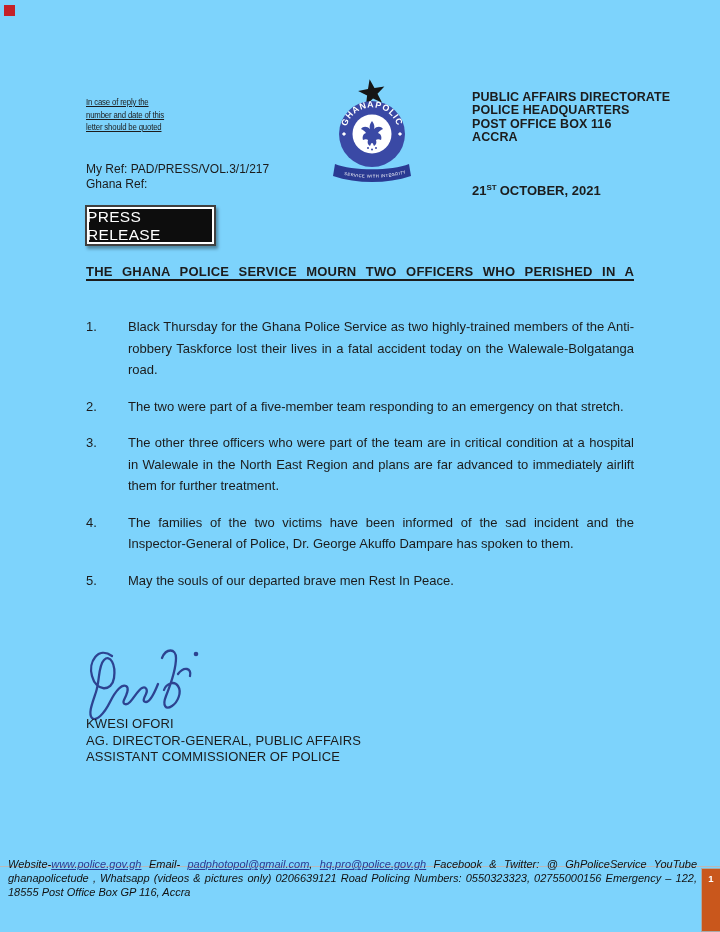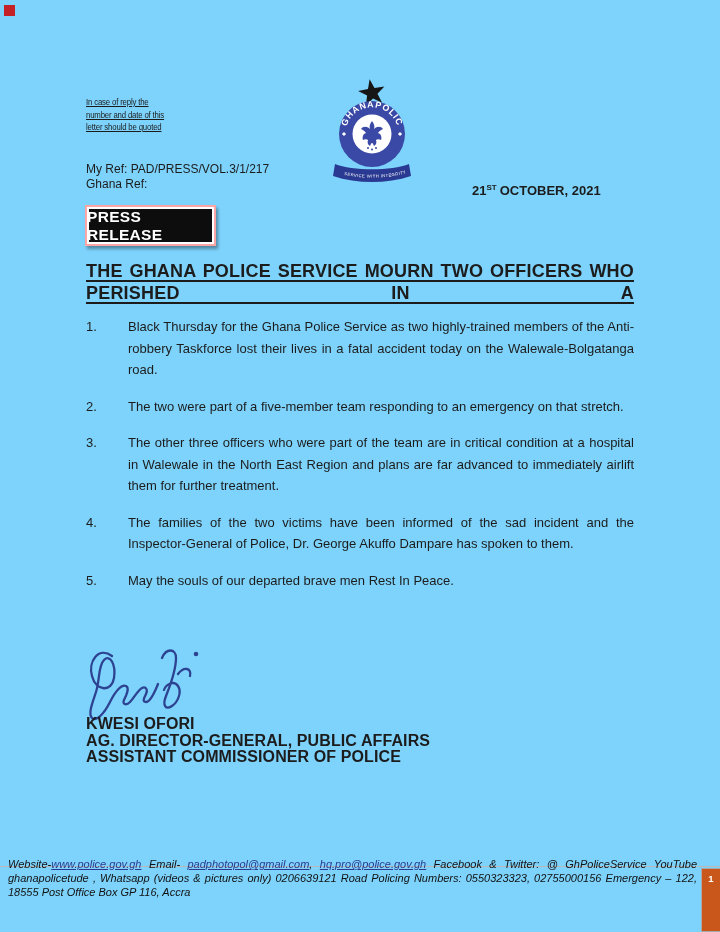--- a/index.html
+++ b/index.html
@@ -19,37 +19,37 @@
   
   .logo{position:absolute;left:322px;top:76px;width:100px;height:114px;}
   
   .address-block{position:absolute;left:472px;top:91px;font-weight:bold;font-size:12.5px;line-height:13.4px;letter-spacing:.1px;}
   .date-line{position:absolute;left:472px;top:183px;font-weight:bold;font-size:13px;}
   .date-line sup{font-size:8px;vertical-align:super;}
   .date-line .rest{margin-left:3px;}
   
   .press-box{
     position:absolute;left:85px;top:205px;width:127px;height:37px;
-    background:#0d0d0d;border:2px solid #fca5a5;box-shadow:2px 3px 3px rgba(0,0,0,.35), inset 0 0 0 2px #ffffff;
+    background:#0d0d0d;border:2px solid #404040;box-shadow:2px 3px 3px rgba(0,0,0,.35), inset 0 0 0 2px #ffffff;
     display:flex;align-items:center;justify-content:center;
-    color:#ffffff;font-weight:bold;font-size:15.5px;letter-spacing:.3px;
+    color:#ffffff;font-weight:normal;font-size:15.5px;letter-spacing:.3px;
   }
   
-  .doc-title{position:absolute;left:86px;top:261px;width:548px;font-weight:bold;font-size:18px;line-height:21.5px;letter-spacing:.2px;}
+  .doc-title{position:absolute;left:86px;top:261px;width:548px;font-weight:bold;font-size:13px;line-height:21.5px;letter-spacing:.2px;}
   .doc-title .l1{text-align:justify;text-align-last:justify;text-decoration:underline;text-decoration-thickness:1.5px;text-underline-offset:3px;}
   .doc-title .l2{text-decoration:underline;text-decoration-thickness:1.5px;text-underline-offset:3px;}
   
   .body-list{position:absolute;left:86px;top:316px;width:548px;font-size:13px;line-height:21.5px;}
   .item{display:flex;margin-bottom:15px;}
   .item .num{flex:none;width:42px;}
   .item .txt{flex:1;text-align:justify;margin:0;}
   
   .signature{position:absolute;left:82px;top:636px;width:150px;height:97px;}
   
-  .signoff{position:absolute;left:86px;top:716px;font-weight:bold;font-size:16px;line-height:16.5px;letter-spacing:.1px;}
+  .signoff{position:absolute;left:86px;top:716px;font-weight:normal;font-size:13px;line-height:16.5px;letter-spacing:.1px;}
   
   .footer-rule{position:absolute;left:0;top:866px;width:720px;border-top:1.5px solid #b9b9b9;}
   .footer-text{position:absolute;left:8px;top:846px;width:689px;font-size:11px;font-style:italic;line-height:14.2px;text-align:justify;color:#111;}
   .footer-text .link{color:#2b3a8f;text-decoration:underline;cursor:pointer;}
   .page-tab{
     position:absolute;right:0;top:868px;width:19px;height:64px;background:#c9571c;
     border:1px solid #a9a9a9;border-right:none;box-sizing:border-box;
     color:#ffffff;font-size:9.5px;font-weight:bold;text-align:center;padding-top:4px;
   }
 </style>
@@ -86,20 +86,26 @@
     <circle cx="54" cy="72" r="1" fill="#3a49a5"></circle>
     <rect x="20.5" y="56.5" width="3" height="3" fill="#ffffff" transform="rotate(45 22 58)"></rect>
     <rect x="76.5" y="56.5" width="3" height="3" fill="#ffffff" transform="rotate(45 78 58)"></rect>
     <path d="M13,88 C30,95 70,95 87,88 L89,100 C65,108 35,108 11,100 Z" fill="#2a3a92"></path>
     <path id="ribbonArc" d="M17,97.5 C35,103 65,103 83,97.5" fill="none"></path>
     <text font-size="4.2" fill="#ffffff" letter-spacing="0.4" font-family="Liberation Sans, sans-serif">
       <textPath href="#ribbonArc" startOffset="8%">SERVICE WITH INTEGRITY</textPath>
     </text>
   </svg>
 
+  <div class="address-block">
+    <div>PUBLIC AFFAIRS DIRECTORATE</div>
+    <div>POLICE HEADQUARTERS</div>
+    <div>POST OFFICE BOX 116</div>
+    <div>ACCRA</div>
+  </div>
 
   <div class="date-line">
     <span>21</span><sup>ST</sup><span class="rest">OCTOBER, 2021</span>
   </div>
 
   <div class="press-box">PRESS RELEASE</div>
 
   <div class="doc-title">
     <div class="l1">THE GHANA POLICE SERVICE MOURN TWO OFFICERS WHO PERISHED IN A</div>
   </div>

